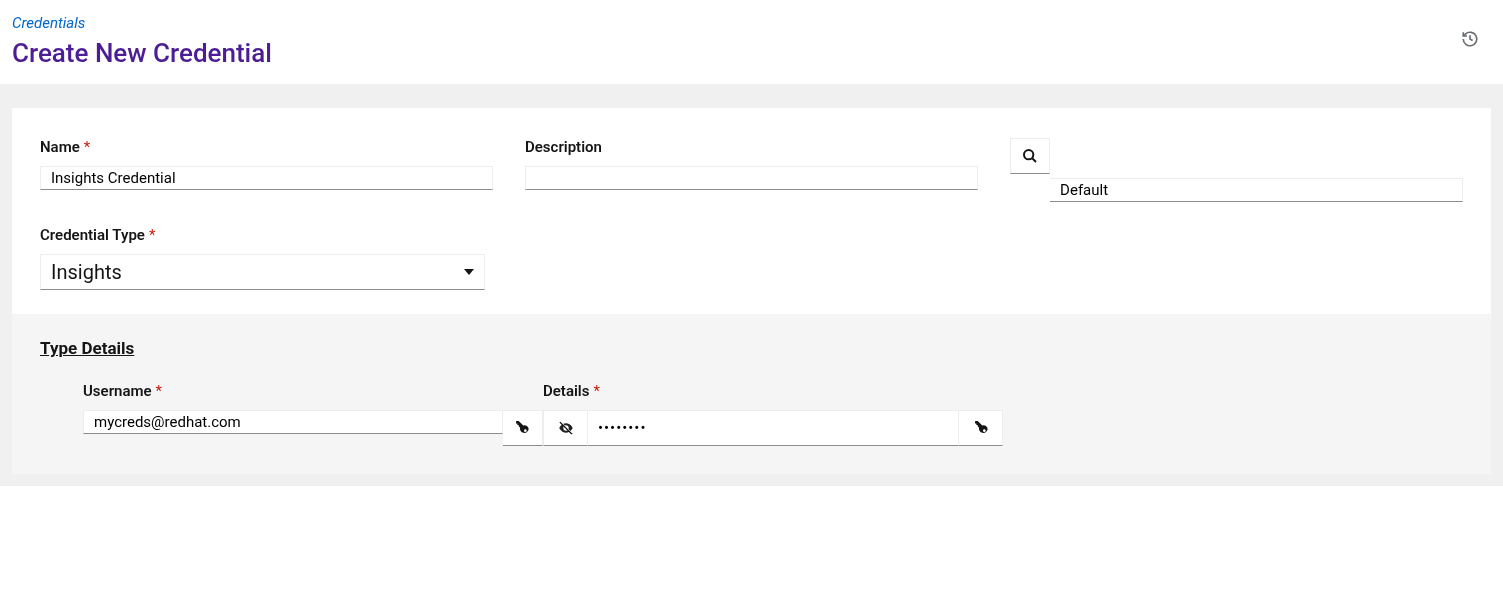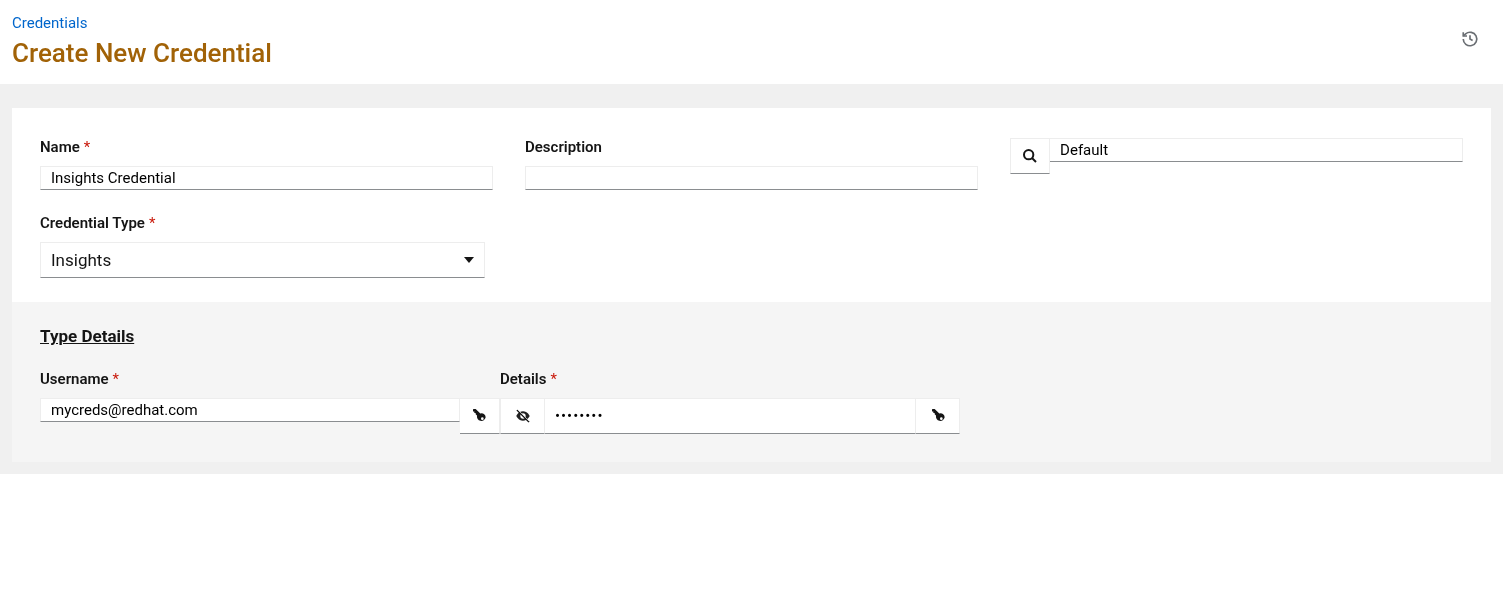--- a/index.html
+++ b/index.html
@@ -25,25 +25,26 @@
     }
     .header-left {
       flex: 1;
     }
     .breadcrumb {
       color: #0066cc;
       font-size: 15px;
       text-decoration: none;
       display: inline-block;
       margin-bottom: 6px;
+      font-style: italic;
     }
     .page-title {
       font-size: 26px;
       font-weight: 500;
-      color: #a16207;
+      color: #4c1d95;
     }
     .history-icon {
       color: #6a6e73;
       margin-top: 16px;
       cursor: pointer;
     }
     .body-area {
       background: #f0f0f0;
       padding: 24px 12px 12px 12px;
     }
@@ -96,20 +97,21 @@
       display: flex;
       align-items: center;
       justify-content: center;
       border: 1px solid #ededed;
       border-bottom: 1px solid #8a8d90;
       background: #fff;
       cursor: pointer;
     }
     .input-with-icon .text-input {
       border-left: none;
+      margin-top: 40px;
     }
     .input-with-icon-right {
       display: flex;
       width: 100%;
     }
     .input-icon-box-right {
       width: 44px;
       height: 36px;
       display: flex;
       align-items: center;
@@ -119,21 +121,21 @@
       border-left: none;
       background: #fff;
       cursor: pointer;
     }
     .select-box {
       width: 100%;
       height: 36px;
       padding: 8px 10px;
       border: 1px solid #ededed;
       border-bottom: 1px solid #8a8d90;
-      font-size: 17px;
+      font-size: 20px;
       background: #fff;
       display: flex;
       align-items: center;
       justify-content: space-between;
       cursor: pointer;
     }
     .caret-down {
       width: 0;
       height: 0;
       border-left: 5px solid transparent;
@@ -145,20 +147,21 @@
       padding: 24px 28px 28px 28px;
     }
     .section-heading {
       font-size: 17px;
       font-weight: 700;
       margin-bottom: 24px;
       text-decoration: underline;
     }
     .type-details-row {
       display: flex;
+      justify-content: flex-end;
     }
     .password-wrapper {
       display: flex;
       width: 100%;
     }
     .password-wrapper .input-icon-box {
       border-right: none;
     }
     .password-input {
       flex: 1;

